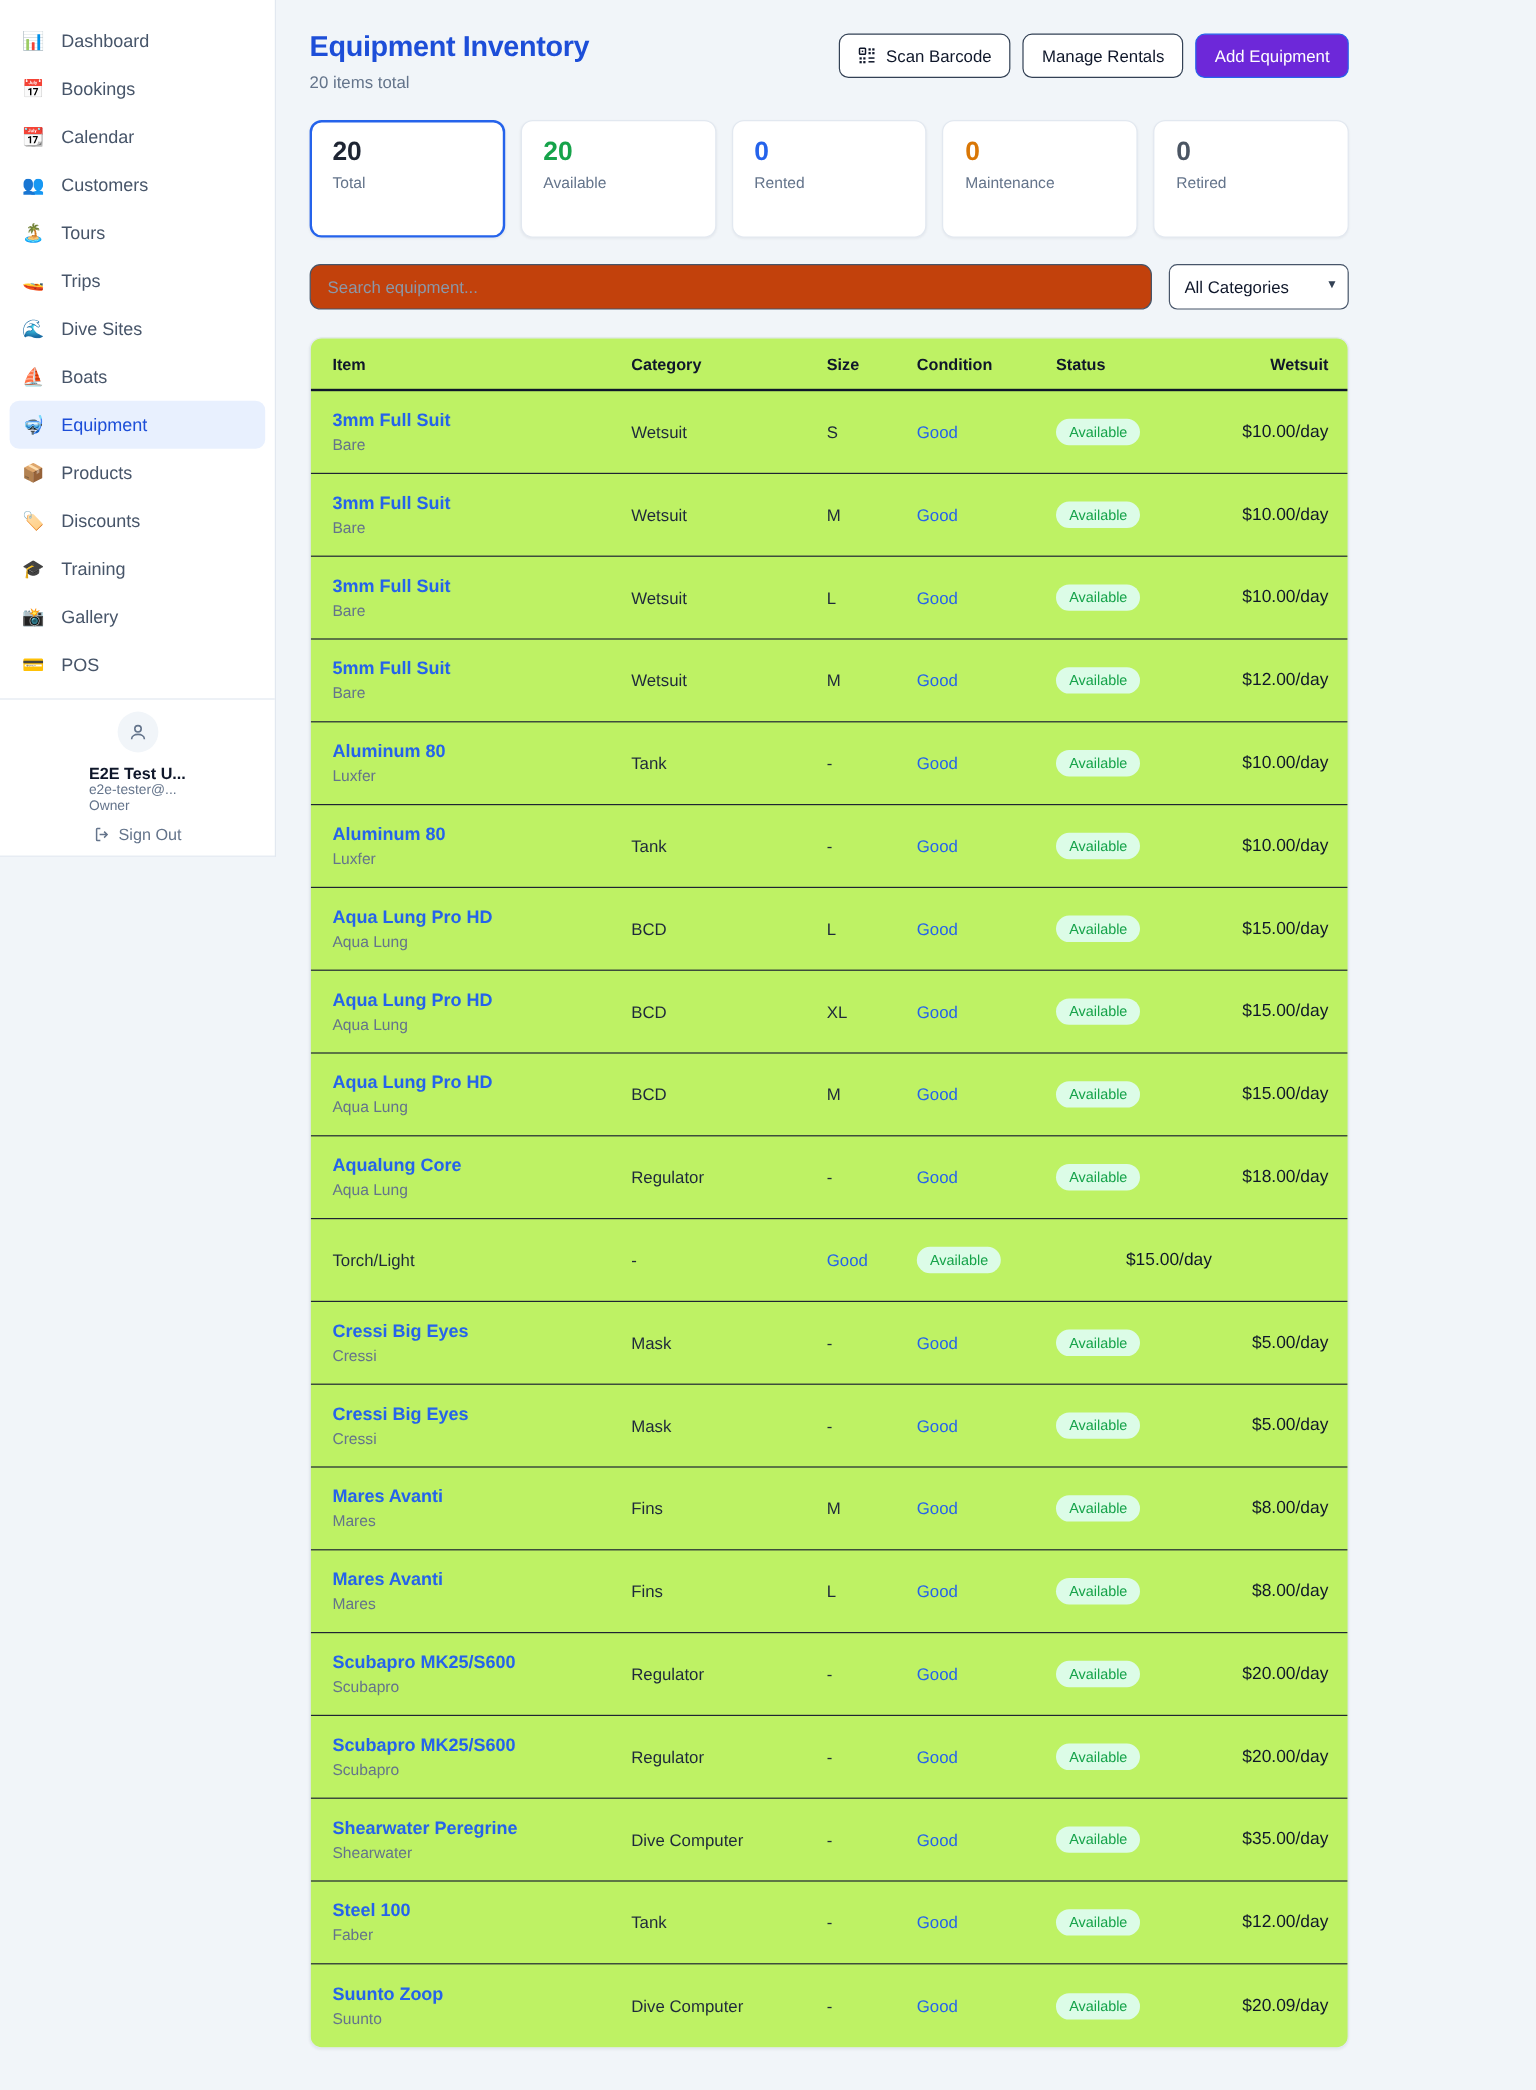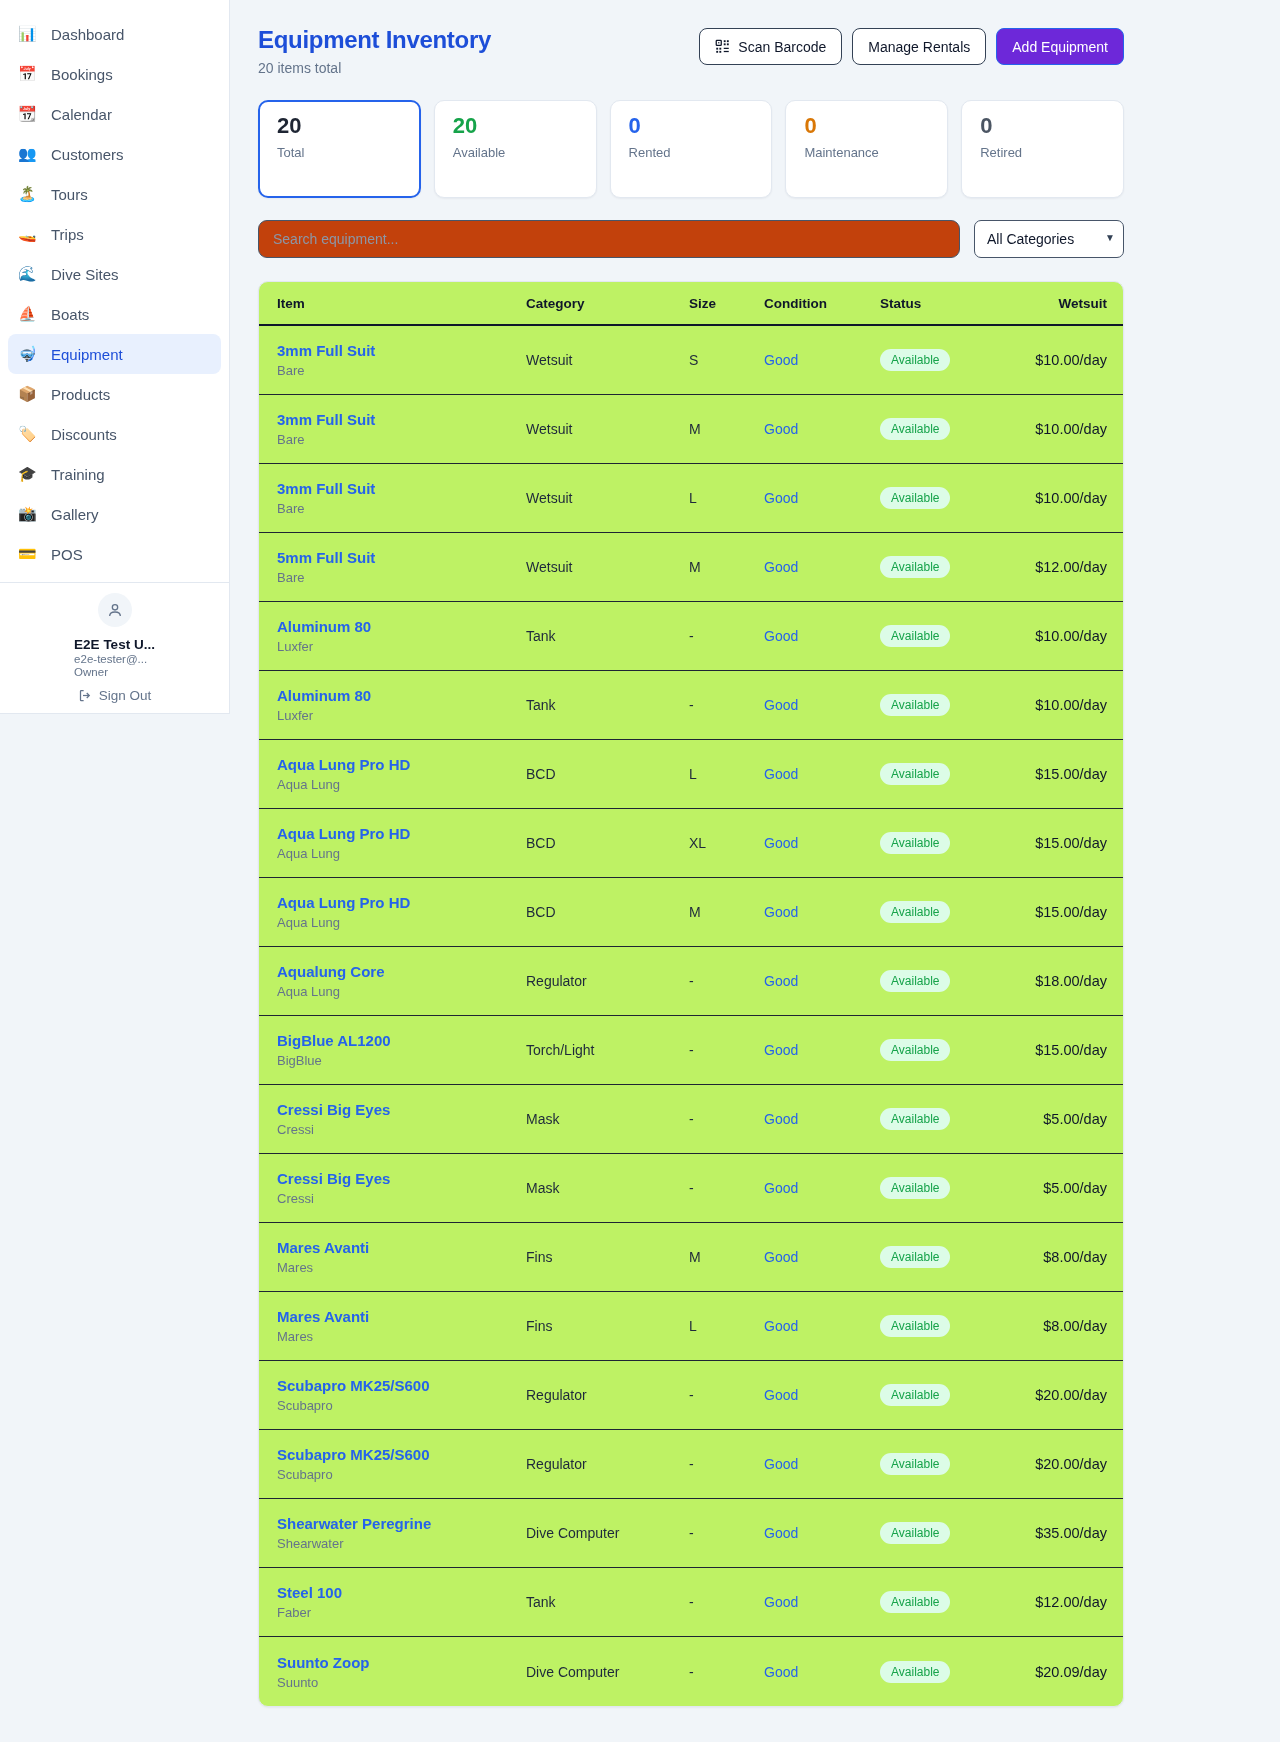--- a/index.html
+++ b/index.html
@@ -412,24 +412,20 @@
       <div class="item-brand">Aqua Lung</div>
     </div>
     <div class="td">Regulator</div>
     <div class="td">-</div>
     <div class="td cond-link">Good</div>
     <div class="td"><span class="badge">Available</span></div>
     <div class="td right price">$18.00/day</div>
   </div>
 
   <div class="tgrid trow">
-    <div>
-      <div class="item-name">BigBlue AL1200</div>
-      <div class="item-brand">BigBlue</div>
-    </div>
     <div class="td">Torch/Light</div>
     <div class="td">-</div>
     <div class="td cond-link">Good</div>
     <div class="td"><span class="badge">Available</span></div>
     <div class="td right price">$15.00/day</div>
   </div>
 
   <div class="tgrid trow">
     <div>
       <div class="item-name">Cressi Big Eyes</div>

